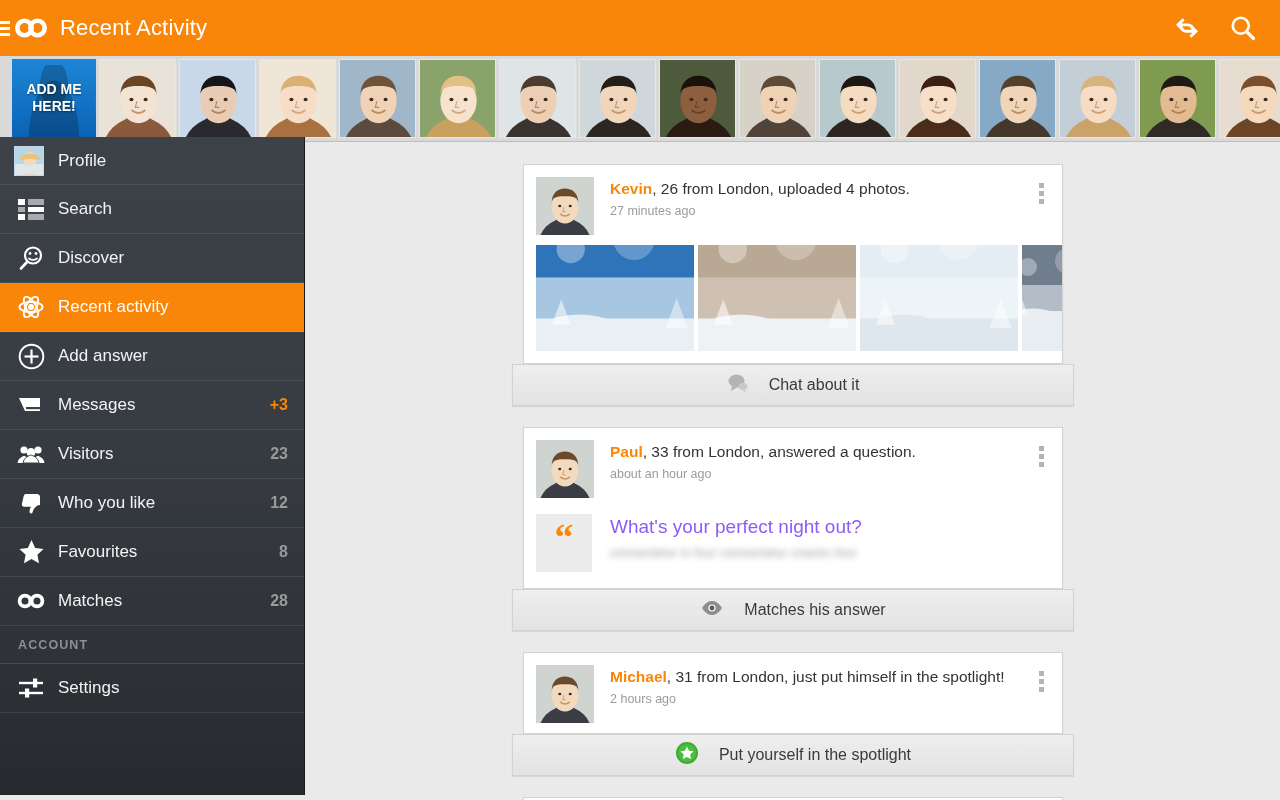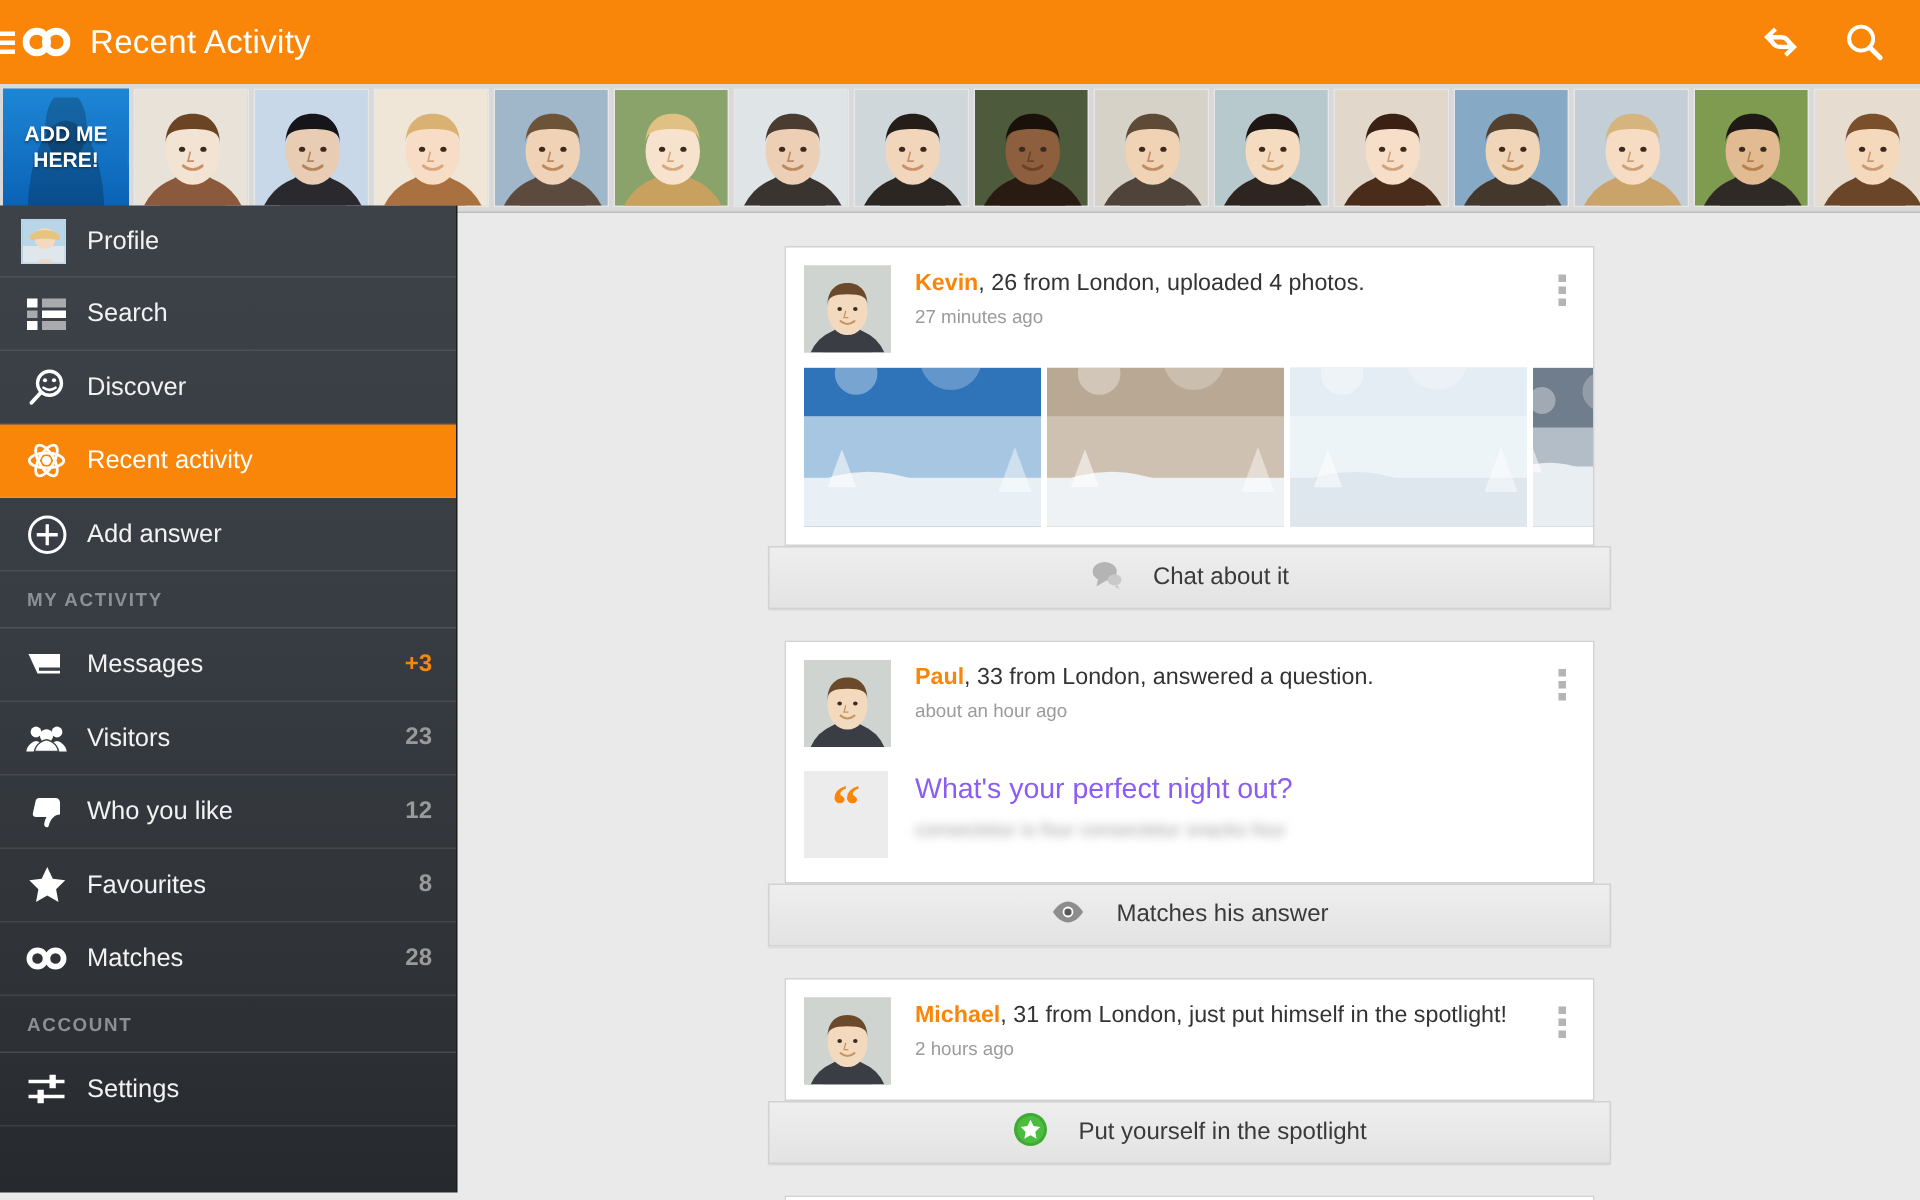--- a/index.html
+++ b/index.html
@@ -36,21 +36,21 @@
     gap: 26px; padding-right: 22px;
   }
   .topbar-actions .ticon { width: 30px; height: 30px; cursor: pointer; display:block; }
 
   
   .photostrip {
     position: absolute; top: 56px; left: 0;
     width: 1280px; height: 86px;
     background: #d9d9d9;
     display: flex; align-items: center;
-    padding: 3px 0 4px 2px;
+    padding: 3px 0 4px 12px;
     gap: 3px;
     overflow: hidden;
     border-bottom: 1px solid #bdbdbd;
   }
   .pstile {
     width: 77px; height: 79px; flex: 0 0 77px;
     position: relative; overflow: hidden;
     background: #c9c9c9;
     border: 1px solid rgba(255,255,255,.55);
   }
@@ -470,21 +470,20 @@
         <span class="ic">
           <svg width="27" height="27" viewBox="0 0 27 27">
       <circle cx="13.5" cy="13.5" r="11.8" fill="none" stroke="#ffffff" stroke-width="2"></circle>
       <line x1="13.5" y1="6.5" x2="13.5" y2="20.5" stroke="#ffffff" stroke-width="2.2"></line>
       <line x1="6.5" y1="13.5" x2="20.5" y2="13.5" stroke="#ffffff" stroke-width="2.2"></line>
           </svg>
         </span>
         <span class="lbl">Add answer</span>
       </div>
     </div>
-  <div class="sec-head">MY ACTIVITY</div>
   <div id="nav-activity">
       <div class="nav-item">
         <span class="ic">
           <svg width="26" height="20" viewBox="0 0 26 20">
       <path d="M1 3h21v13H7z" fill="#ffffff"></path>
             <path d="M1 3h21l-10 7z" fill="#ffffff"></path>
       <rect x="8" y="12" width="14" height="2.2" fill="#3d4248"></rect>
           </svg>
         </span>
         <span class="lbl">Messages</span>

